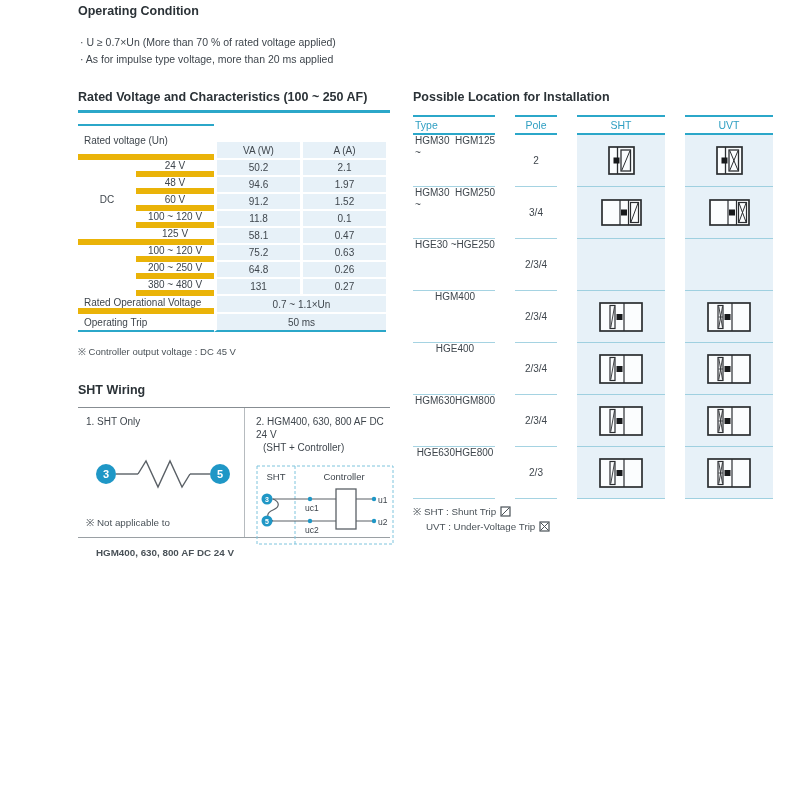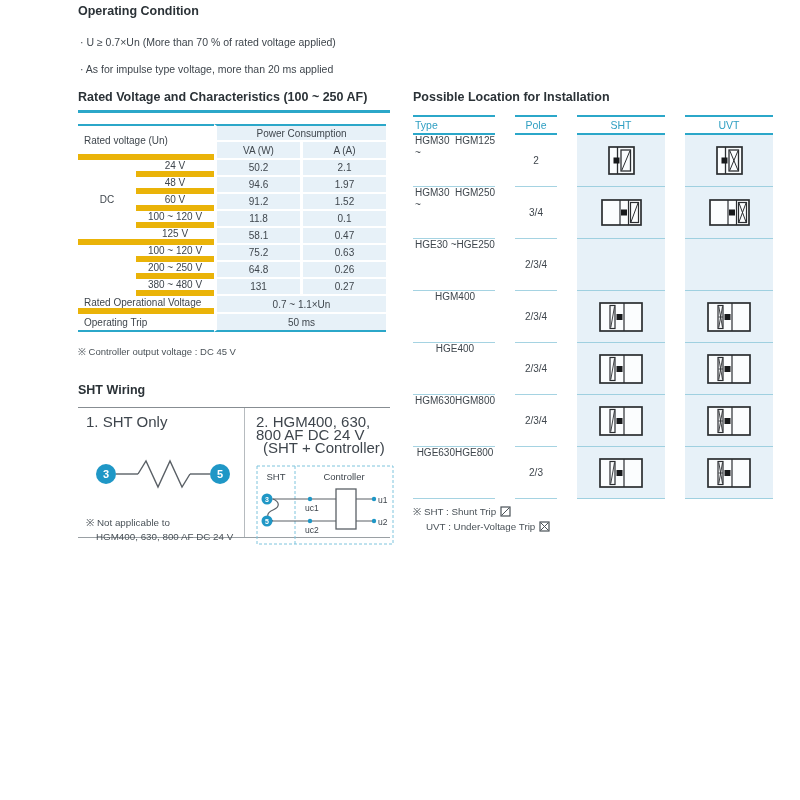--- a/index.html
+++ b/index.html
@@ -33,39 +33,38 @@
         border-bottom:1px solid #a5d3e2;}
   .loct .tcell{flex-direction:row;align-items:flex-start;justify-content:center;
         padding-left:2px;line-height:12px;}
   .loct .dcell{background:#e7f1f8;border-bottom:1px solid #9fd0e0;}
 
   
   .wiring-box{display:flex;box-sizing:border-box;border-top:1px solid #878d92;border-bottom:1px solid #9aa0a4;}
   .wpanel{box-sizing:border-box;padding:7px 6px 6px 8px;}
   .wpanel-l{width:166px;}
   .wpanel-r{flex:1;border-left:1px solid #b6bbbf;padding-left:11px;}
-  .wheading{font-size:15px;color:#3f464d;line-height:13px;}
+  .wheading{font-size:10px;color:#3f464d;line-height:13px;}
   .fn-line{display:flex;align-items:center;gap:4px;font-size:9.8px;color:#4a5258;}
 </style>
 </head>
 <body>
 
 <div class="page">
 
   <div class="abs sec-title" style="left:78px;top:4px;">Operating Condition</div>
   <div class="abs bullet" style="left:80px;top:36px;">· U ≥ 0.7×Un (More than 70 % of rated voltage applied)</div>
-  <div class="abs bullet" style="left:80px;top:63px;">· As for impulse type voltage, more than 20 ms applied</div>
+  <div class="abs bullet" style="left:80px;top:53px;">· As for impulse type voltage, more than 20 ms applied</div>
 
   <div class="abs sec-title" style="left:78px;top:90px;">Rated Voltage and Characteristics (100 ~ 250 AF)</div>
   <div class="abs accent-rule" style="left:78px;top:110px;width:312px;"></div>
 
   <div class="abs rvt" style="left:78px;top:124px;">
 
     <div class="cell left topline sep" style="grid-column:1/3;grid-row:1/3;">Rated voltage (Un)</div>
-    <div class="cell blue topline" style="grid-column:3/5;grid-row:1/2;">Power Consumption</div>
     <div class="cell blue" style="grid-column:3/4;grid-row:2/3;">VA (W)</div>
     <div class="cell blue" style="grid-column:4/5;grid-row:2/3;">A (A)</div>
 
     <div class="cell sep" style="grid-column:1/2;grid-row:3/8;">DC</div>
     <div class="cell sep" style="grid-column:2;grid-row:3;">24 V</div>
     <div class="cell blue" style="grid-column:3;grid-row:3;">50.2</div>
     <div class="cell blue" style="grid-column:4;grid-row:3;">2.1</div>
     <div class="cell sep" style="grid-column:2;grid-row:4;">48 V</div>
     <div class="cell blue" style="grid-column:3;grid-row:4;">94.6</div>
     <div class="cell blue" style="grid-column:4;grid-row:4;">1.97</div>
@@ -294,21 +293,21 @@
         <polyline points="46,24 54,11 66,37 78,11 90,37 98,24" fill="none" stroke="#5a6066" stroke-width="1.4"></polyline>
         <line x1="98" y1="24" x2="118" y2="24" stroke="#5a6066" stroke-width="1.4"></line>
         <circle cx="14" cy="24" r="10" fill="#1f97c6"></circle>
         <circle cx="128" cy="24" r="10" fill="#1f97c6"></circle>
         <text x="14" y="28" text-anchor="middle" font-size="11" font-weight="bold" fill="#ffffff">3</text>
         <text x="128" y="28" text-anchor="middle" font-size="11" font-weight="bold" fill="#ffffff">5</text>
       </svg>
       <div class="fn-line" style="margin-top:14px;">
         <span>※ Not applicable to</span>
       </div>
-      <div class="fn-line" style="margin-left:10px;margin-top:2px;">
+      <div class="fn-line" style="margin-left:10px;margin-top:18px;font-weight:bold;">
         <span>HGM400, 630, 800 AF DC 24 V</span>
       </div>
     </div>
     <div class="wpanel wpanel-r">
       <div class="wheading">2. HGM400, 630, 800 AF DC 24 V</div>
       <div class="wheading" style="margin-left:7px;">(SHT + Controller)</div>
       <svg width="138" height="80" viewBox="0 0 138 80" style="margin-top:11px;">
         <rect x="1" y="1" width="136" height="78" fill="none" stroke="#7ec4dd" stroke-width="1" stroke-dasharray="3,2"></rect>
         <line x1="39" y1="1" x2="39" y2="79" stroke="#7ec4dd" stroke-width="1" stroke-dasharray="3,2"></line>
         <text x="20" y="15" text-anchor="middle" font-size="9.5" fill="#3f464d">SHT</text>

